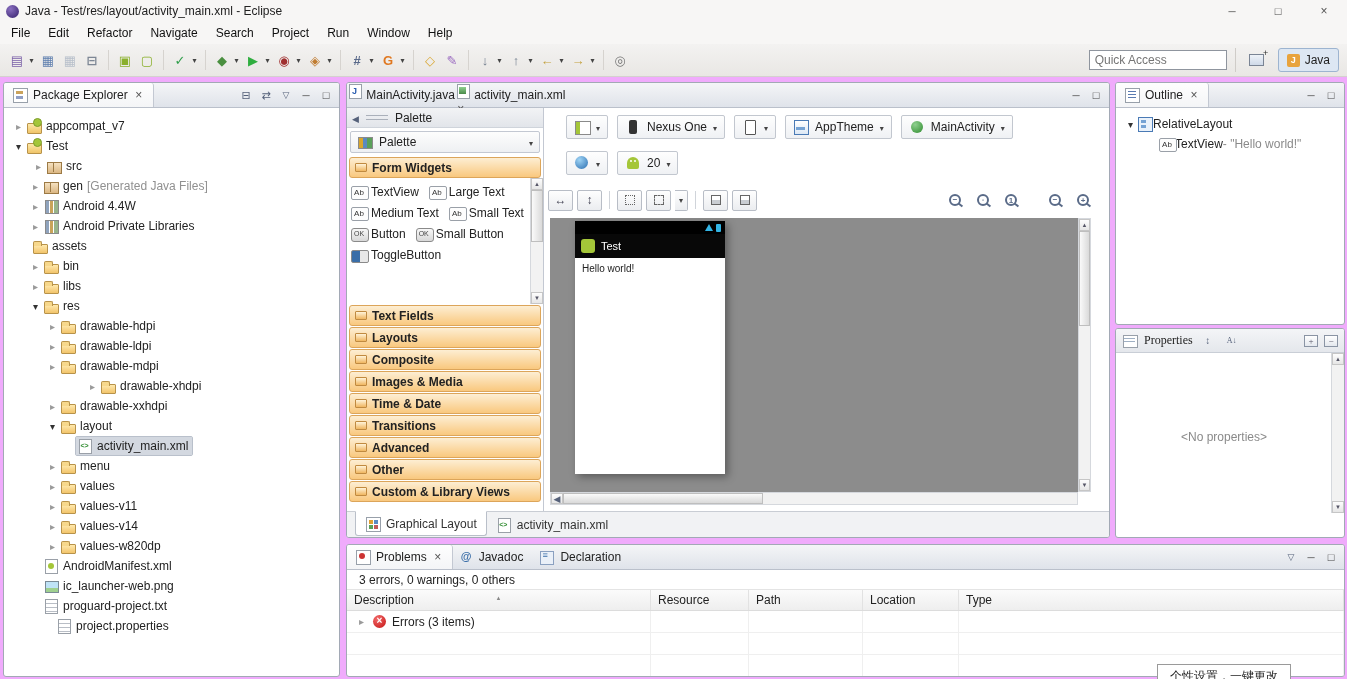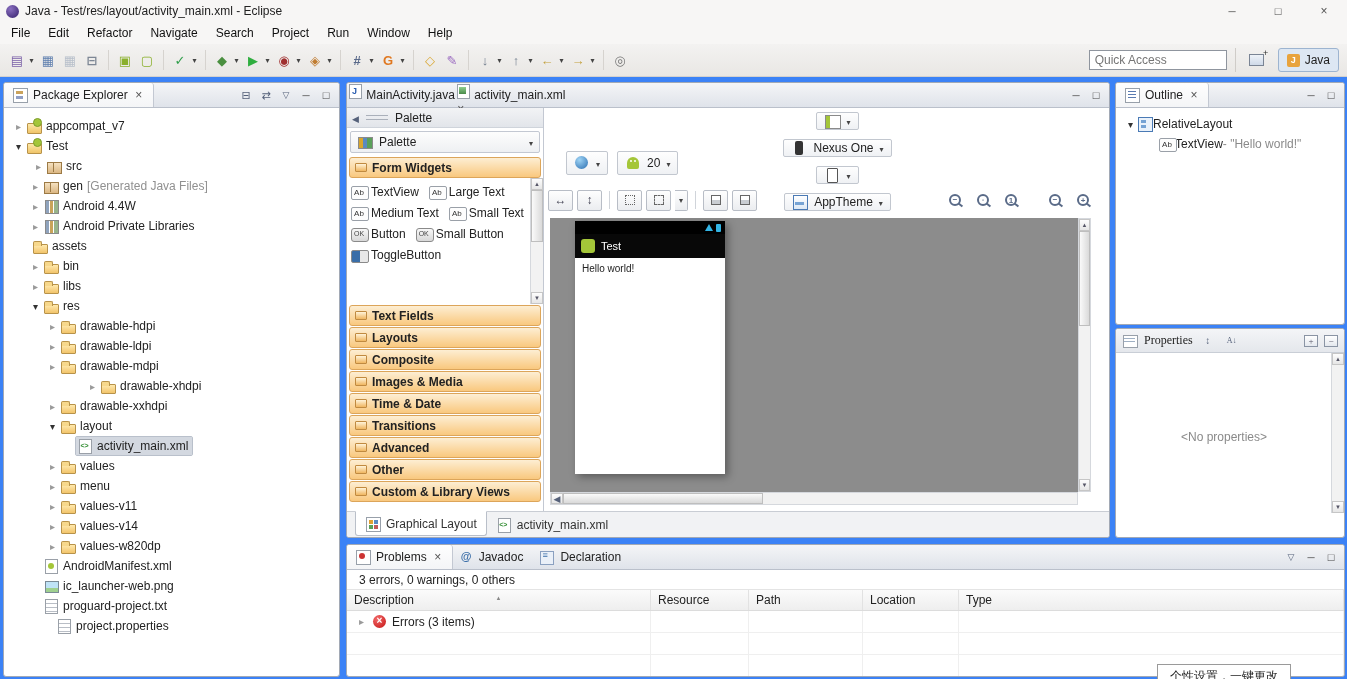--- a/index.html
+++ b/index.html
@@ -1,17 +1,17 @@
 <!DOCTYPE html>
 <html><head>
 <meta charset="utf-8">
 <style>
 *{margin:0;padding:0;box-sizing:border-box;}
 body{width:1347px;height:679px;font-family:"Liberation Sans","DejaVu Sans",sans-serif;font-size:12px;color:#222;background:#eceae7;overflow:hidden;}
-#root{position:relative;width:1347px;height:679px;overflow:hidden;background:#3b82f6;}
+#root{position:relative;width:1347px;height:679px;overflow:hidden;background:#f0abfc;}
 
 
 .g-dd::before{content:"▾";font-size:8px;color:#444;}
 .g-menu::before{content:"▽";font-size:9px;color:#55617a;}
 .g-min::before{content:"─";font-size:10px;color:#444;}
 .g-max::before{content:"□";font-size:11px;color:#444;}
 .g-close::before{content:"×";font-size:12px;color:#555;}
 .g-col::before{content:"▸";color:#9a9a9a;font-size:10px;}
 .g-exp::before{content:"▾";color:#333;font-size:10px;}
 .g-left::before{content:"◀";font-size:9px;color:#55617a;}
@@ -143,21 +143,21 @@
 .pal-items{flex:1;display:flex;flex-wrap:wrap;align-content:flex-start;padding:3px 0 0 4px;column-gap:10px;overflow:hidden;}
 .pal-item{display:flex;align-items:center;gap:4px;height:21px;white-space:nowrap;}
 .sb-v{width:13px;border-left:1px solid #d5d8dd;display:flex;flex-direction:column;background:#f2f2f2;flex:none;}
 .sb-btn{height:12px;display:flex;align-items:center;justify-content:center;background:linear-gradient(#fdfdfd,#e6e6e6);border:1px solid #c6c6c6;}
 .sb-track{flex:1;position:relative;}
 .sb-thumb{position:absolute;left:0;right:0;top:0;height:52px;background:linear-gradient(90deg,#fafafa,#dadada);border:1px solid #bebebe;}
 
 
 #zone{position:absolute;left:197px;right:0;top:0;bottom:0;background:#fff;}
 .cfg-row{position:absolute;left:0;right:0;display:flex;align-items:center;gap:9px;padding-left:22px;height:30px;}
-#cfg1{top:4px;flex-direction:column;}
+#cfg1{top:4px;}
 #cfg2{top:40px;}
 .cfg-dd{height:24px;display:flex;align-items:center;gap:6px;padding:0 7px;background:linear-gradient(#fefefe,#eff1f4);border:1px solid #c2c7cf;border-radius:2px;white-space:nowrap;}
 #ctoolbar{position:absolute;left:4px;right:16px;top:78px;height:28px;display:flex;align-items:center;gap:4px;}
 .cbtn{width:25px;height:21px;border:1px solid #b8bdc6;border-radius:2px;background:linear-gradient(#fefefe,#ebedf0);display:flex;align-items:center;justify-content:center;color:#445;font-size:12px;}
 .cbtn-dd{width:13px;height:21px;border:1px solid #b8bdc6;border-left:none;border-radius:0 2px 2px 0;background:linear-gradient(#fefefe,#ebedf0);display:flex;align-items:center;justify-content:center;}
 .dotted-sq{width:10px;height:10px;border:1px dotted #666;}
 .dashed-sq{width:10px;height:10px;border:1px dashed #666;}
 .half-sq{width:10px;height:10px;border:1px solid #666;background:linear-gradient(#fff 0 50%,#c9cdd2 50% 100%);}
 .ct-sep{width:1px;height:18px;background:#d0d4da;margin:0 3px;}
 .zoom-group{margin-left:auto;display:flex;gap:8px;align-items:center;}
@@ -466,28 +466,28 @@
           <span class="tree-arrow"></span>
           <span class="tree-sel on">
             <span class="ic ic-xml"></span>
             <span class="tree-label">activity_main.xml</span>
           </span>
         </div>
         <div class="tree-row" style="padding-left: 42px;">
           <span class="tree-arrow g-col"></span>
           <span class="tree-sel">
             <span class="ic ic-folder"></span>
+            <span class="tree-label">menu</span>
+          </span>
+        </div>
+        <div class="tree-row" style="padding-left: 42px;">
+          <span class="tree-arrow g-col"></span>
+          <span class="tree-sel">
+            <span class="ic ic-folder"></span>
             <span class="tree-label">values</span>
-          </span>
-        </div>
-        <div class="tree-row" style="padding-left: 42px;">
-          <span class="tree-arrow g-col"></span>
-          <span class="tree-sel">
-            <span class="ic ic-folder"></span>
-            <span class="tree-label">menu</span>
           </span>
         </div>
         <div class="tree-row" style="padding-left: 42px;">
           <span class="tree-arrow g-col"></span>
           <span class="tree-sel">
             <span class="ic ic-folder"></span>
             <span class="tree-label">values-v11</span>
           </span>
         </div>
         <div class="tree-row" style="padding-left: 42px;">

